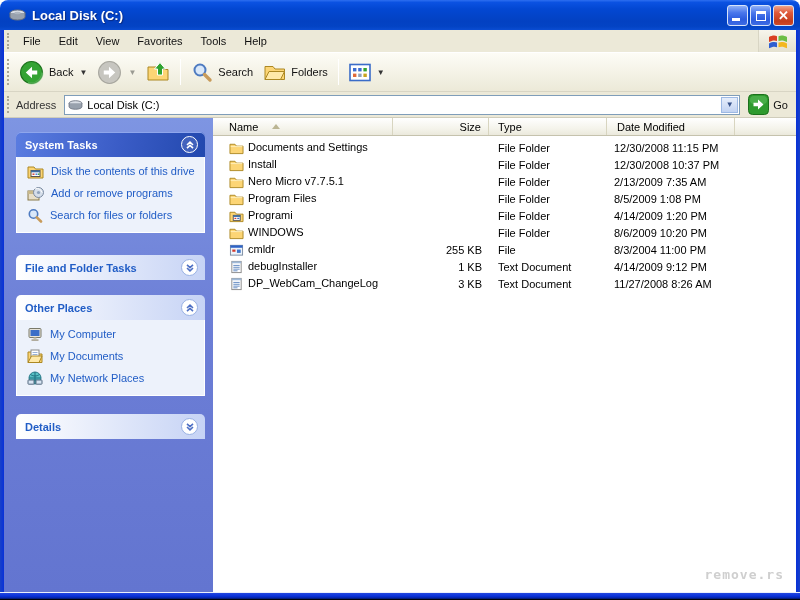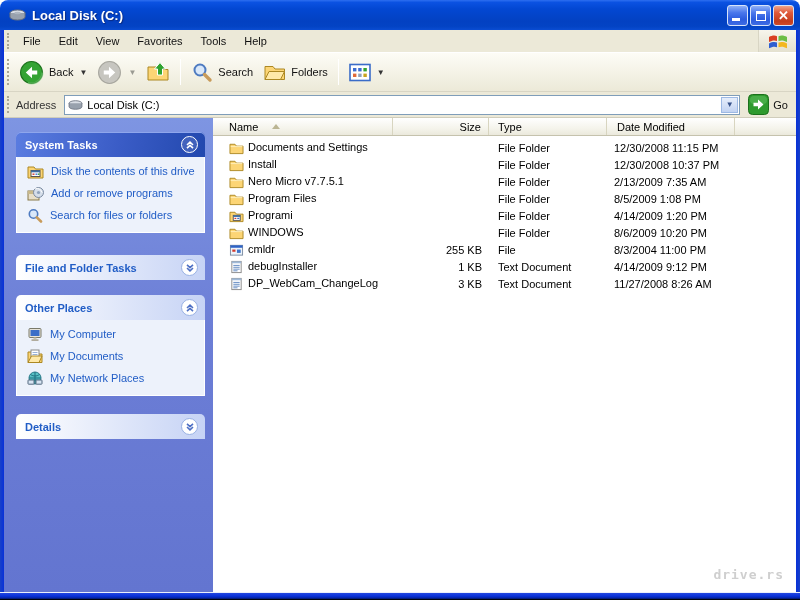--- a/index.html
+++ b/index.html
@@ -491,20 +491,20 @@
                   <path d="M4.6 5.8h6.8M4.6 7.8h6.8M4.6 9.8h6.8M4.6 11.6h4.5" stroke="#5E86C0"></path>
                 </svg>
               </span>
               <span>DP_WebCam_ChangeLog</span>
             </div>
             <div class="cell c-size">3 KB</div>
             <div class="cell c-type">Text Document</div>
             <div class="cell c-date">11/27/2008 8:26 AM</div>
           </div>
         </div>
-      <div class="watermark">drive.rs</div>
+      <div class="watermark">remove.rs</div>
     </div>
   </div>
 
   <div class="frame-left"></div>
   <div class="frame-right"></div>
   <div class="frame-bottom"></div>
 </div>
 
 </body></html>

